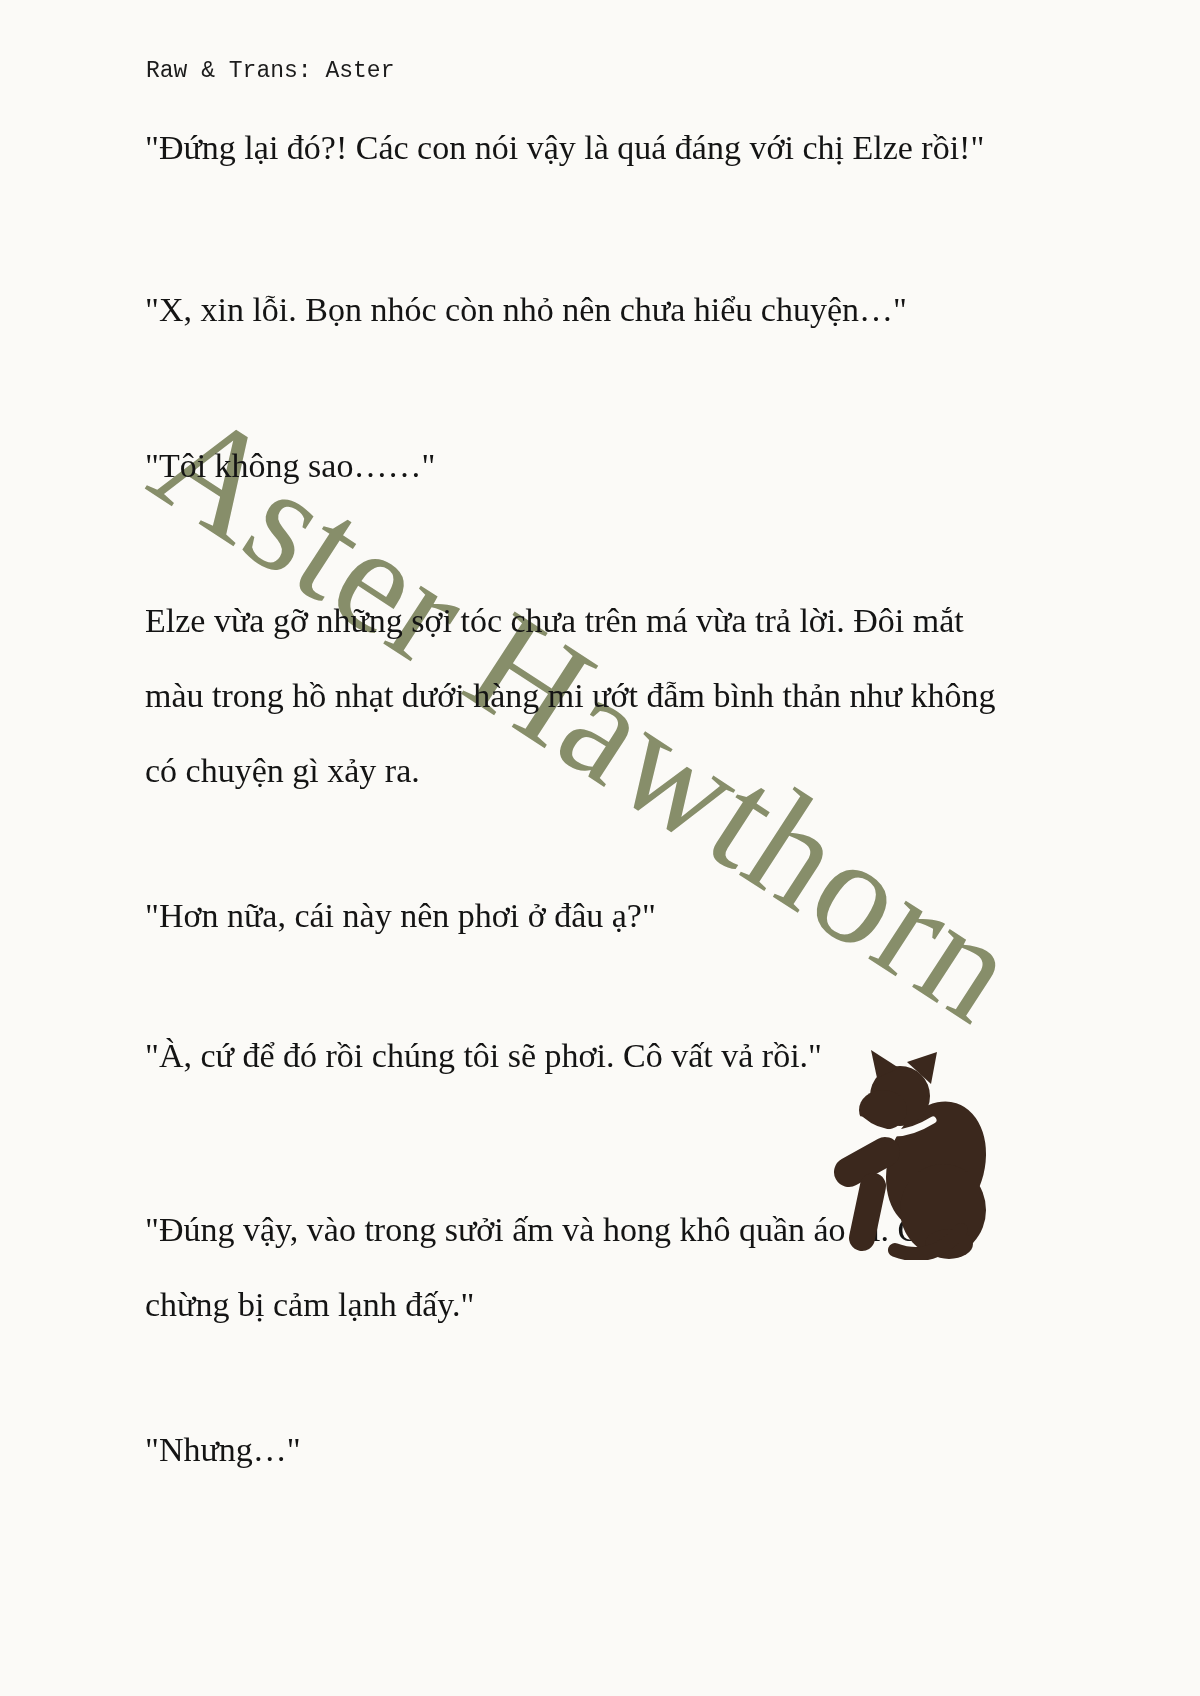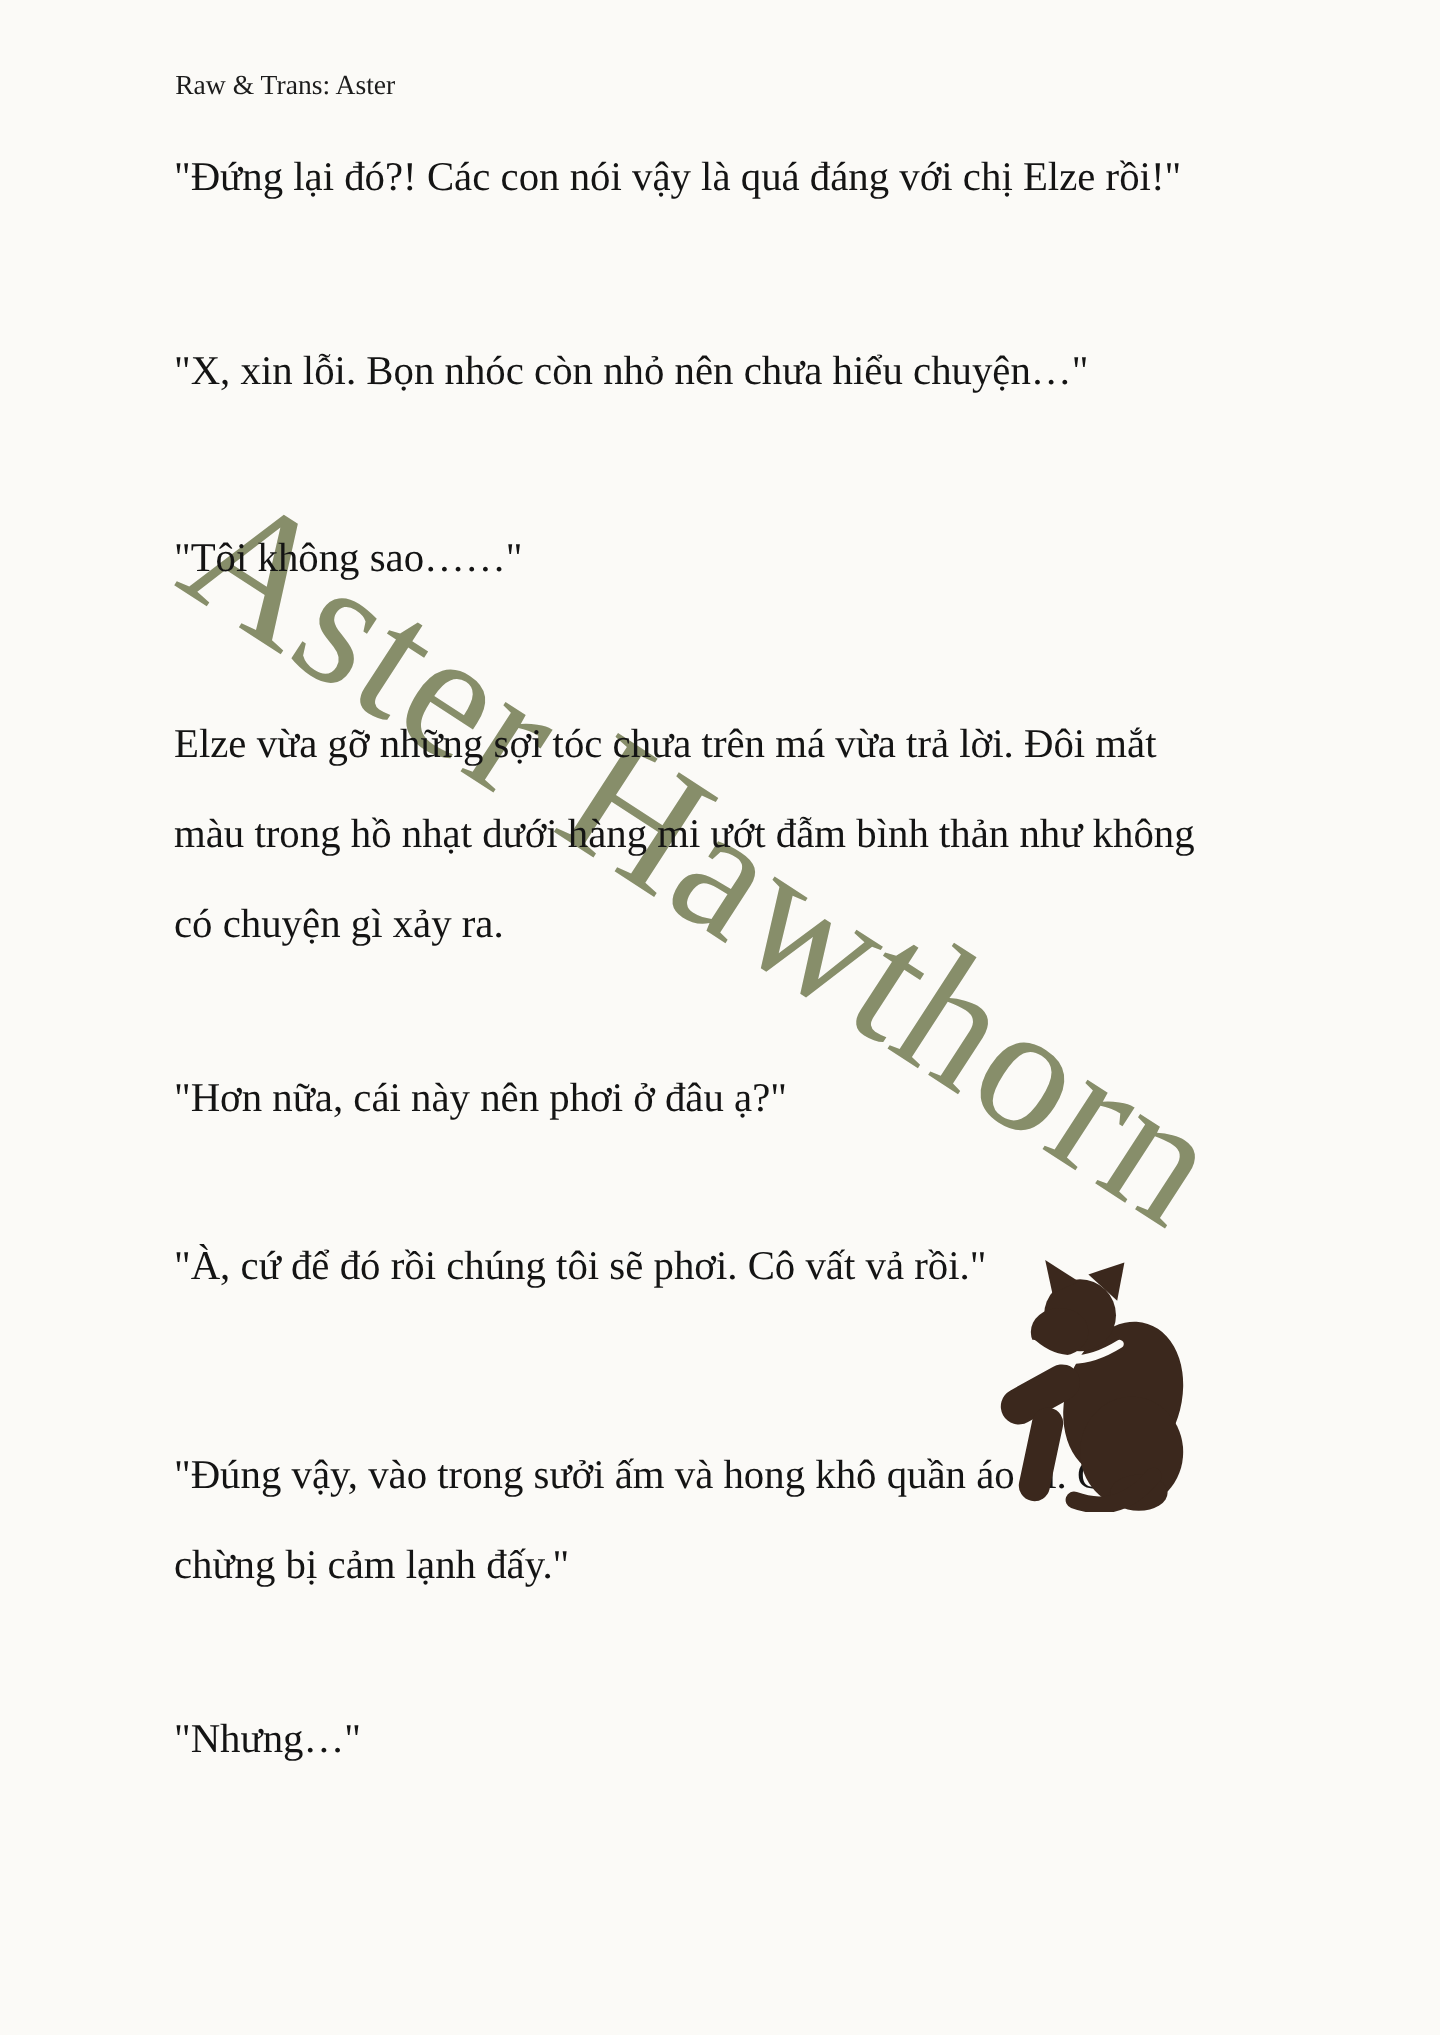--- a/index.html
+++ b/index.html
@@ -14,21 +14,21 @@
     background:#f4f3f0;
     font-family:"Liberation Serif","DejaVu Serif",serif;
     overflow:hidden;position:relative;
   }
   .page{
     position:absolute;inset:0;
     background:var(--page-bg);
   }
   .credit{
     position:absolute;left:146px;top:58px;
-    font-family:Liberation Serif, serif;
+    font-family:Liberation Mono, monospace;
     font-size:23px;color:#1c1c1c;z-index:2;white-space:nowrap;
   }
   .watermark{
     position:absolute;left:212px;top:382px;
     font-family:"Liberation Serif","DejaVu Serif",serif;
     font-size:150px;line-height:1;letter-spacing:2px;
     color:var(--watermark);opacity:.92;
     transform:rotate(33deg);transform-origin:0 0;
     white-space:nowrap;z-index:1;user-select:none;
   }

